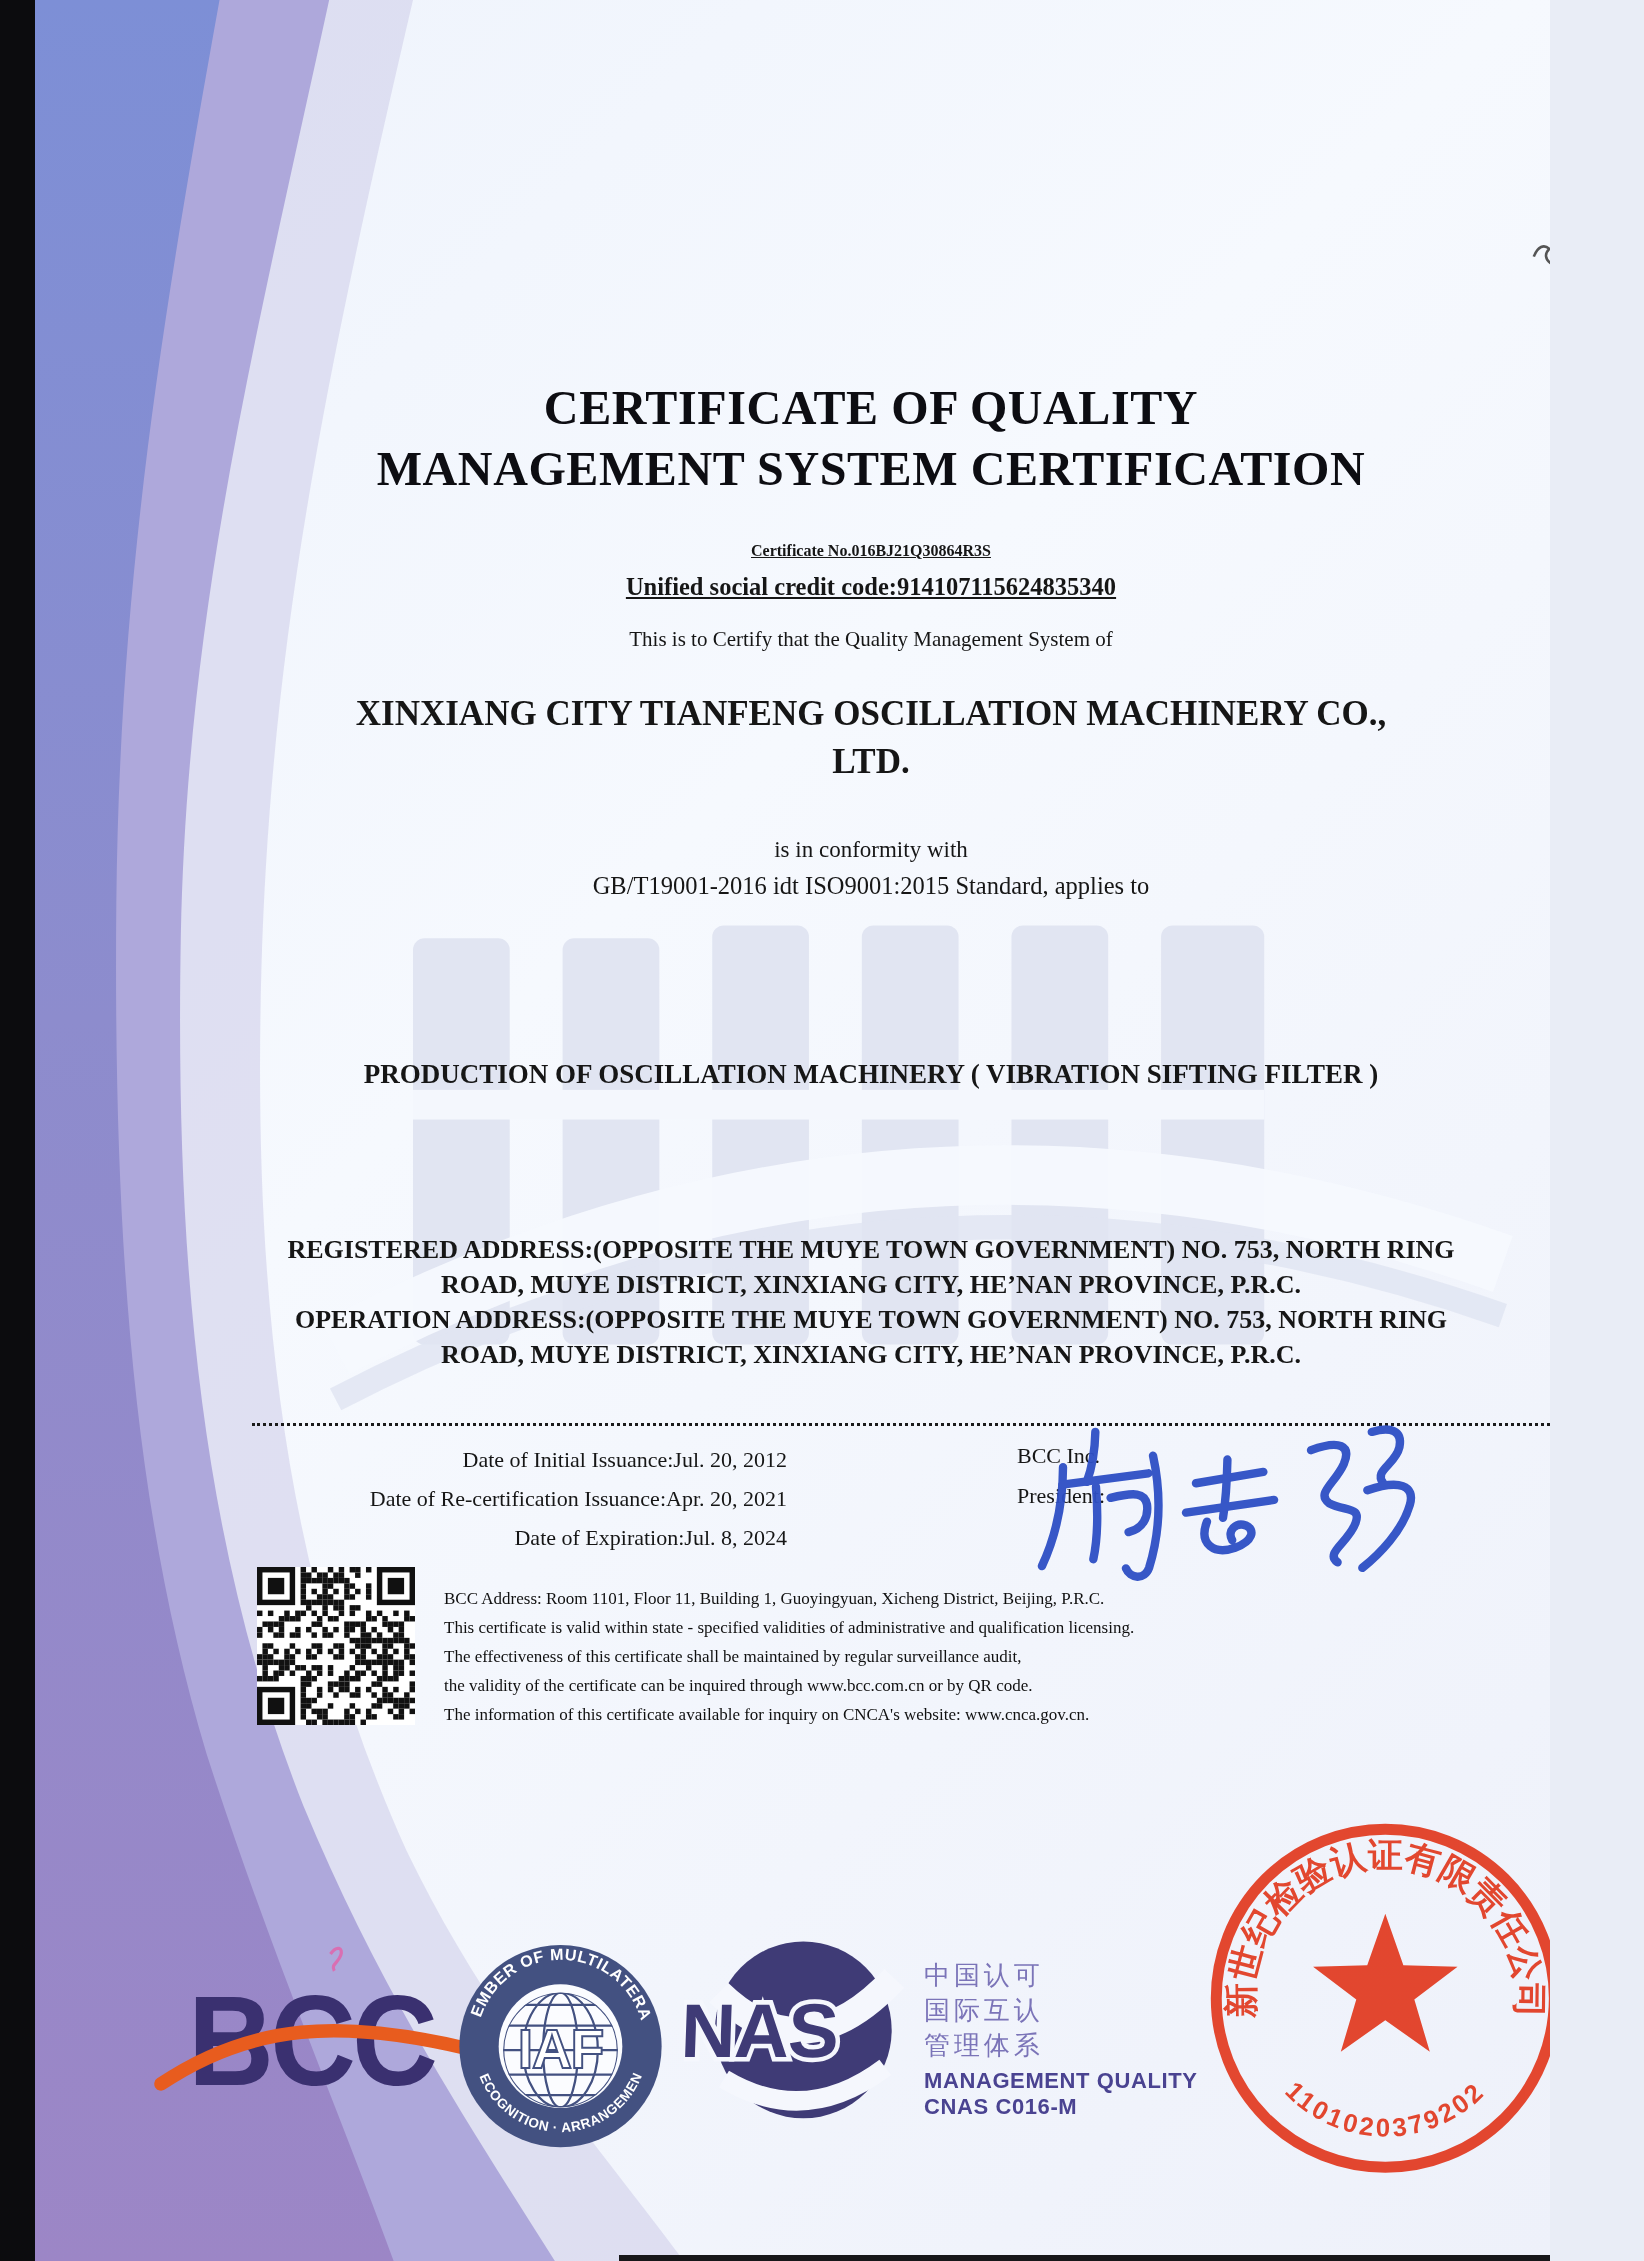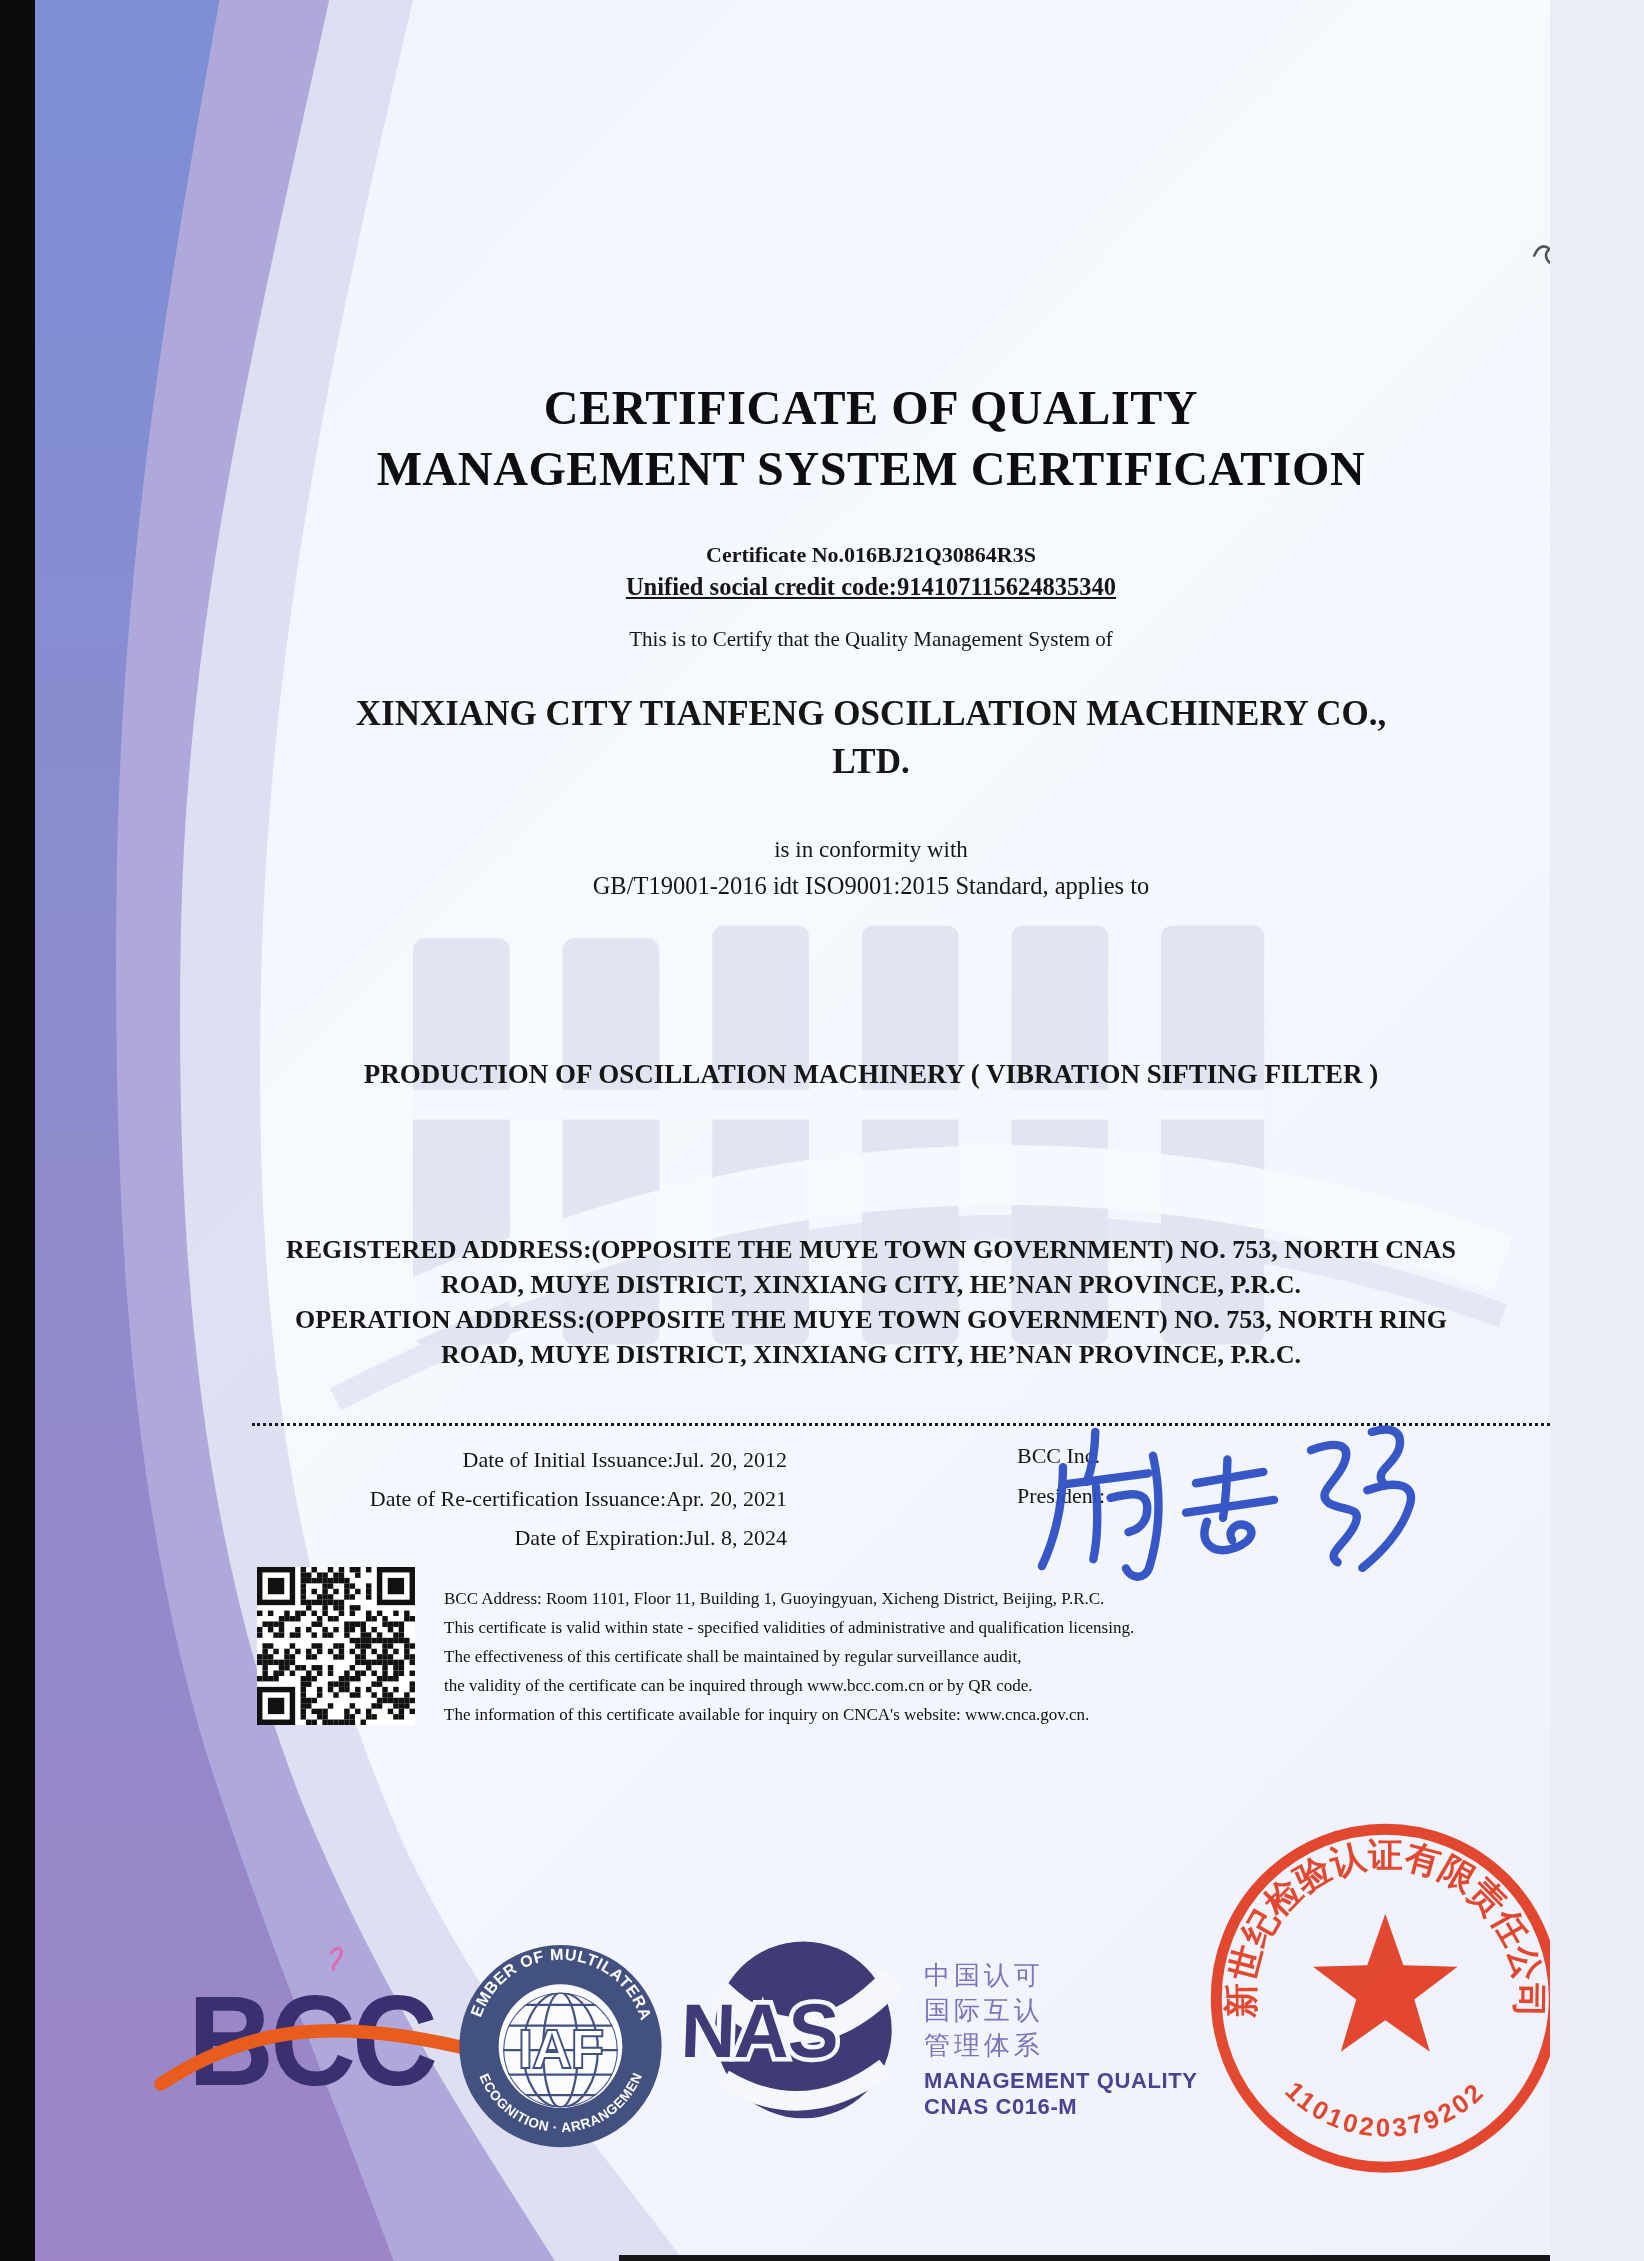--- a/index.html
+++ b/index.html
@@ -2,21 +2,21 @@
 <html style="font-size:10.3px"><head>
 <meta charset="utf-8">
 <style>
   html,body{margin:0;padding:0;background:#e9edf6;}
   .page{position:relative;width:1550px;height:2261px;overflow:hidden;
         background:linear-gradient(135deg,#eef3fc 0%,#f6f9fe 40%,#f2f5fc 70%,#eef1fa 100%);
         font-family:"Liberation Serif","DejaVu Serif",serif;color:#161616;}
   .abs{position:absolute;}
   .ctr{left:97px;width:1548px;text-align:center;}
   .title{font-weight:bold;font-size:49px;letter-spacing:0.6px;color:#0d0d12;transform:scaleX(.98);}
-  .certno{font-weight:bold;font-size:22px;}
+  .certno{font-weight:bold;font-size:16px;text-decoration:underline;}
   .credit{font-weight:bold;font-size:24.5px;}
   .plain{font-size:21px;}
   .company{font-weight:bold;font-size:35px;letter-spacing:0;}
   .conform{font-size:23px;}
   .standard{font-size:24.5px;}
   .scope{font-weight:bold;font-size:27px;}
   .addr{font-weight:bold;font-size:26px;line-height:35px;}
   .dash{left:252px;top:1423px;width:1304px;border-top:3.2px dotted #1b1b1b;height:0;}
   .dates{left:271px;top:1440px;width:516px;text-align:right;font-size:22px;line-height:39px;}
   .issuer{left:993px;font-size:22px;margin-left:24px;}
@@ -84,21 +84,21 @@
 
   <div class="abs ctr company" style="top:742px;">LTD.</div>
   <div class="abs ctr company" style="top:694px;">XINXIANG CITY TIANFENG OSCILLATION MACHINERY CO.,</div>
 
   <div class="abs ctr conform" style="top:837px;">is in conformity with</div>
   <div class="abs ctr standard" style="top:872px;">GB/T19001-2016 idt ISO9001:2015 Standard, applies to</div>
 
   <div class="abs ctr scope" style="top:1059px;">PRODUCTION OF OSCILLATION MACHINERY ( VIBRATION SIFTING FILTER )</div>
 
   <div class="abs ctr" style="top:1232px;">
-    <div class="addr">REGISTERED ADDRESS:(OPPOSITE THE MUYE TOWN GOVERNMENT) NO. 753, NORTH CNAS</div>
+    <div class="addr">REGISTERED ADDRESS:(OPPOSITE THE MUYE TOWN GOVERNMENT) NO. 753, NORTH RING</div>
     <div class="addr">ROAD, MUYE DISTRICT, XINXIANG CITY, HE’NAN PROVINCE, P.R.C.</div>
     <div class="addr">OPERATION ADDRESS:(OPPOSITE THE MUYE TOWN GOVERNMENT) NO. 753, NORTH RING</div>
     <div class="addr">ROAD, MUYE DISTRICT, XINXIANG CITY, HE’NAN PROVINCE, P.R.C.</div>
   </div>
 
   <div class="abs dash"></div>
 
   <div class="abs dates">
     <div>Date of Initial Issuance:Jul. 20, 2012</div>
     <div>Date of Re-certification Issuance:Apr. 20, 2021</div>

